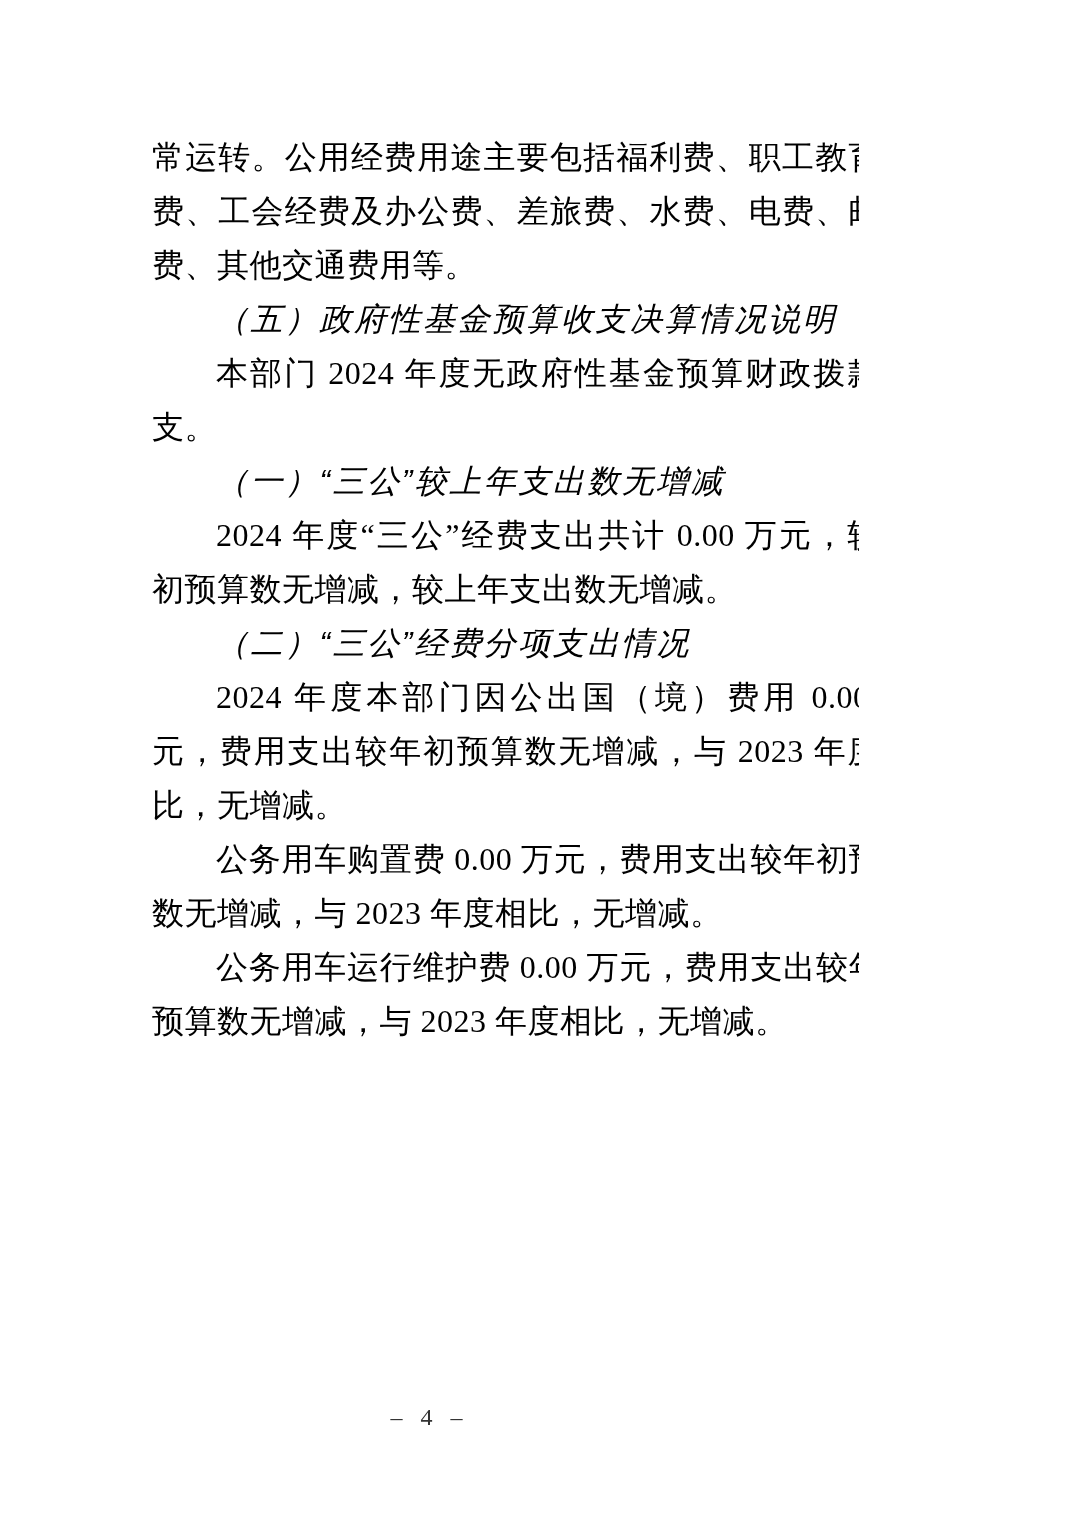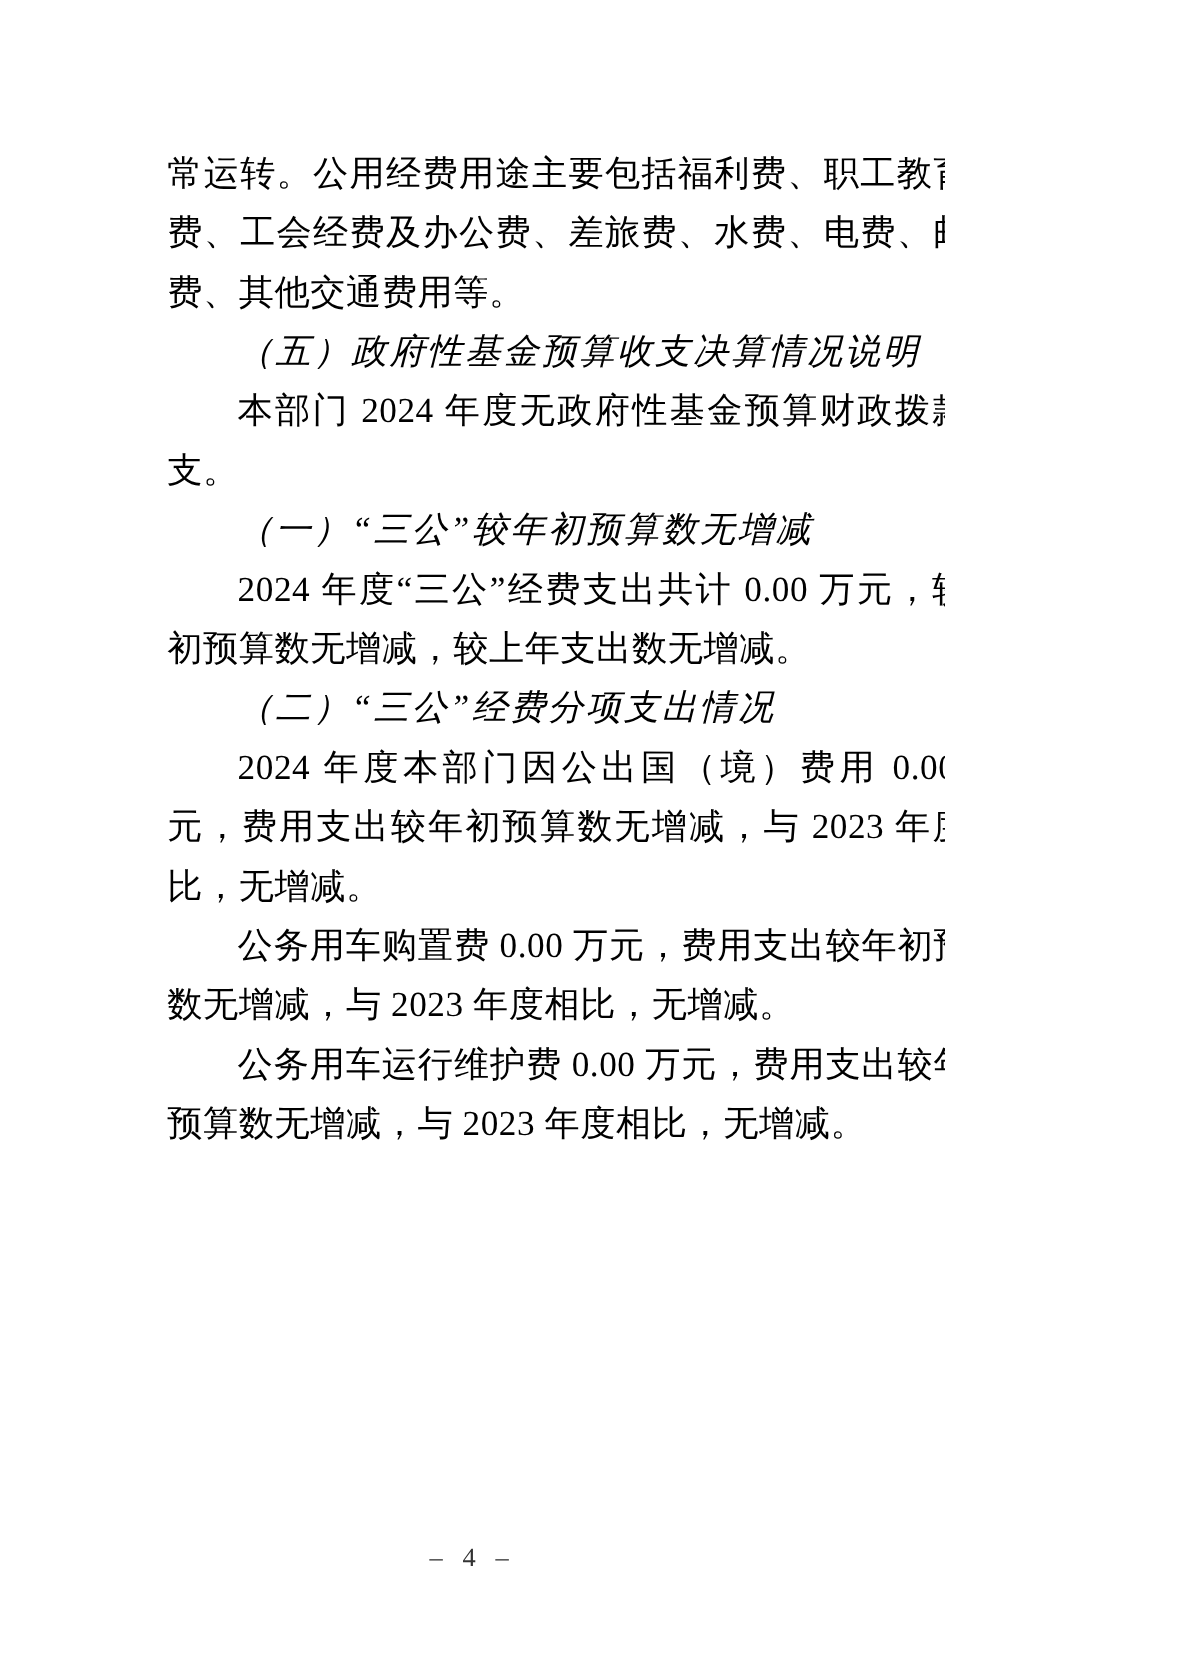--- a/index.html
+++ b/index.html
@@ -32,21 +32,21 @@
     font-family: "Liberation Serif", "DejaVu Serif", "Liberation Sans", sans-serif;
     letter-spacing: 0.5px;
   }
   .indent {
     text-indent: 2em;
   }
   
   .heading-kai {
     font-style: italic;
     letter-spacing: 2.5px;
-    font-family: Liberation Serif, serif;
+    font-family: Liberation Sans, sans-serif;
     font-weight: 500;
   }
   
   .heading-bold {
     font-weight: 700;
     font-style: normal;
     font-family: "Liberation Sans", "DejaVu Sans", sans-serif;
     letter-spacing: 1px;
   }
   .footer {
@@ -70,21 +70,21 @@
     <p class="para">常运转。公用经费用途主要包括福利费、职工教育经费、工会经费及办公费、差旅费、水费、电费、邮电费、其他交通费用等。</p>
 
     <p class="para indent heading-kai">（五）政府性基金预算收支决算情况说明</p>
 
     <p class="para indent">本部门 2024 年度无政府性基金预算财政拨款收支。</p>
 
 
 
 
 
-    <p class="para indent heading-kai">（一）“三公”较年初预算数无增减</p>
+    <p class="para indent heading-kai">（一）“三公”较上年支出数无增减</p>
 
     <p class="para indent">2024 年度“三公”经费支出共计 0.00 万元，较年初预算数无增减，较上年支出数无增减。</p>
 
     <p class="para indent heading-kai">（二）“三公”经费分项支出情况</p>
 
     <p class="para indent">2024 年度本部门因公出国（境）费用 0.00 万元，费用支出较年初预算数无增减，与 2023 年度相比，无增减。</p>
 
     <p class="para indent">公务用车购置费 0.00 万元，费用支出较年初预算数无增减，与 2023 年度相比，无增减。</p>
 
     <p class="para indent">公务用车运行维护费 0.00 万元，费用支出较年初预算数无增减，与 2023 年度相比，无增减。</p>

